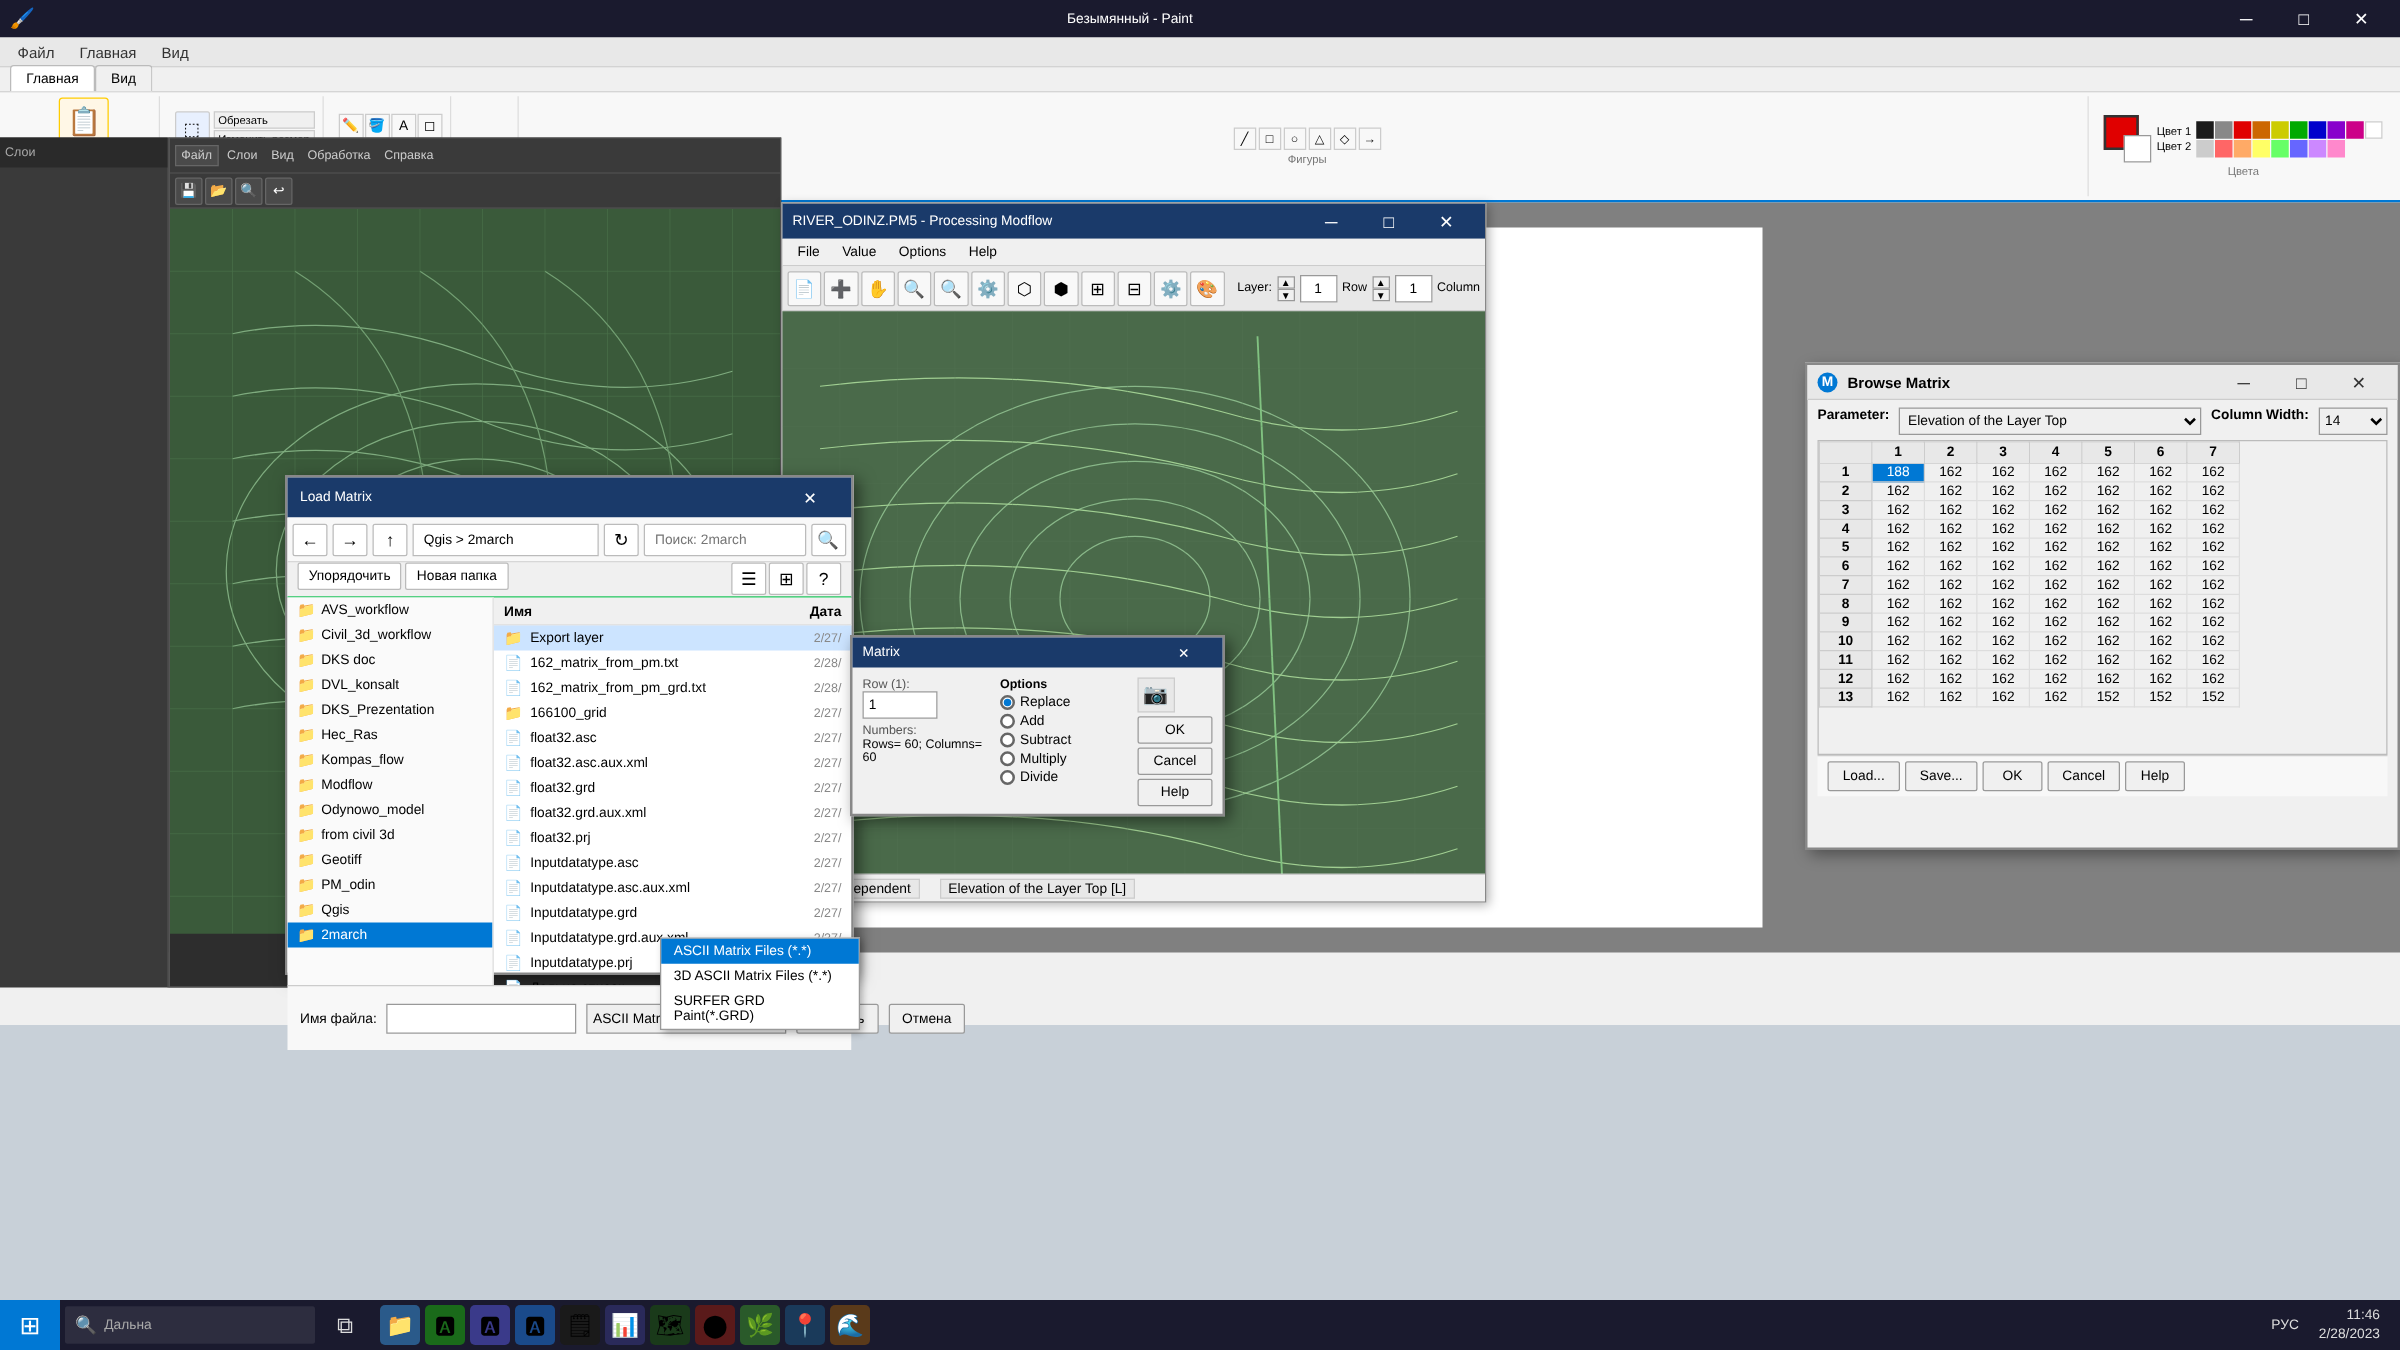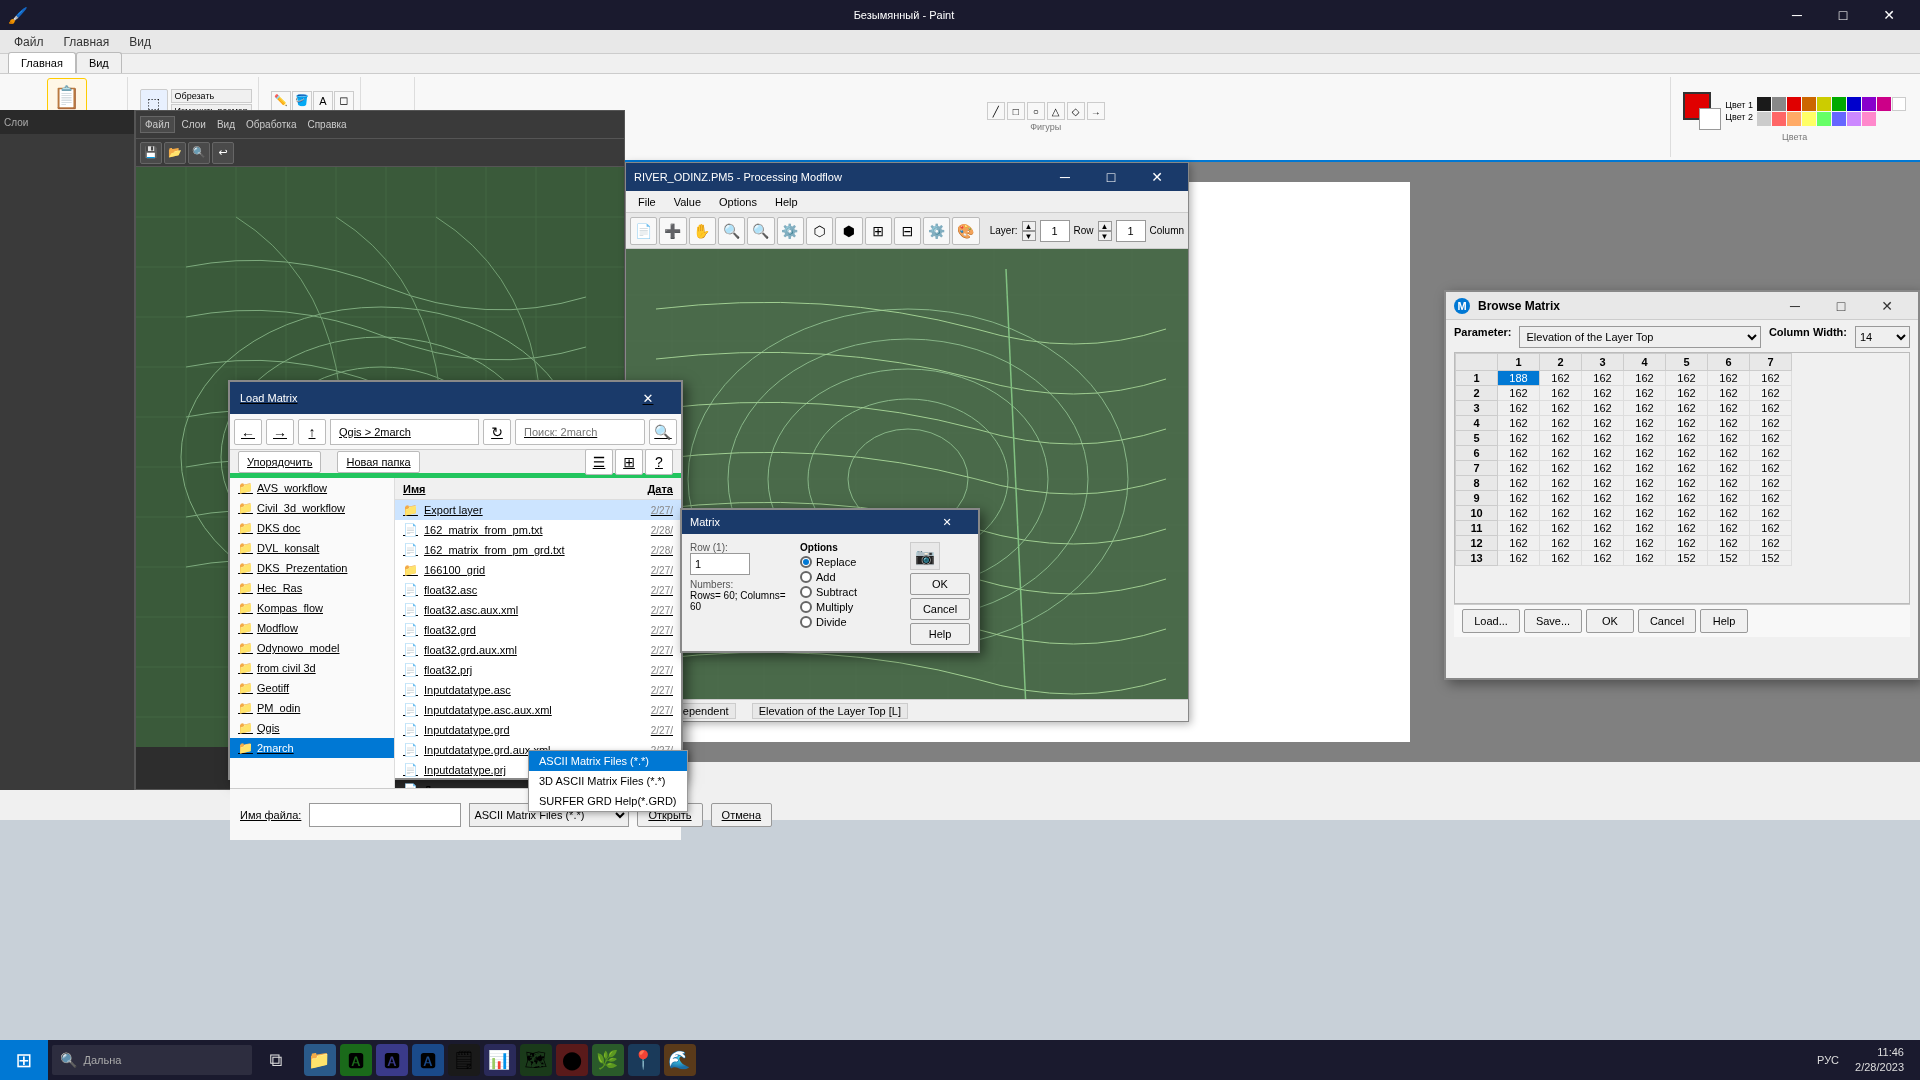--- a/index.html
+++ b/index.html
@@ -32,21 +32,21 @@
 
     
     .browse-matrix { position: absolute; top: 290px; right: 0; width: 476px; height: 390px; background: #f0f0f0; border: 2px solid #888; box-shadow: 4px 4px 12px rgba(0,0,0,0.4); z-index: 100; }
     .browse-matrix-title { height: 28px; background: #e8e8e8; border-bottom: 1px solid #ccc; display: flex; align-items: center; padding: 0 8px; gap: 4px; }
     .browse-matrix-icon { width: 16px; height: 16px; background: #0078d4; border-radius: 50%; display: flex; align-items: center; justify-content: center; color: white; font-size: 10px; font-weight: bold; }
     .matrix-table { border-collapse: collapse; font-size: 10px; }
     .matrix-table th { background: #e8e8e8; border: 1px solid #ccc; padding: 2px 6px; text-align: center; min-width: 42px; position: sticky; top: 0; }
     .matrix-table td { border: 1px solid #ddd; padding: 1px 4px; text-align: center; min-width: 42px; }
 
     
-    .load-matrix { position: absolute; top: 380px; left: 228px; width: 455px; height: 400px; background: white; border: 2px solid #888; box-shadow: 4px 4px 12px rgba(0,0,0,0.5); z-index: 200; text-decoration: underline; }
+    .load-matrix { position: absolute; top: 380px; left: 228px; width: 455px; height: 400px; background: white; border: 2px solid #888; box-shadow: 4px 4px 12px rgba(0,0,0,0.5); z-index: 200; }
     .load-matrix-title { height: 32px; background: #1a3a6a; display: flex; align-items: center; padding: 0 10px; color: white; font-size: 13px; }
     .load-matrix-title-text { flex: 1; }
     .load-matrix-nav { height: 36px; background: #f8f8f8; border-bottom: 1px solid #ccc; display: flex; align-items: center; padding: 0 4px; gap: 4px; }
     .nav-btn { width: 28px; height: 26px; border: 1px solid #bbb; background: white; border-radius: 2px; cursor: pointer; display: flex; align-items: center; justify-content: center; font-size: 14px; }
     .path-display { flex: 1; height: 26px; border: 1px solid #bbb; background: white; padding: 0 8px; display: flex; align-items: center; font-size: 11px; }
     .load-matrix-content { display: flex; height: 310px; }
     .folder-tree { width: 165px; border-right: 1px solid #ddd; overflow-y: auto; background: #fafafa; }
     .tree-item { padding: 3px 8px; cursor: pointer; display: flex; align-items: center; gap: 4px; font-size: 11px; }
     .tree-item.selected { background: #0078d4; color: white; }
     .tree-item-icon { font-size: 12px; }
@@ -553,21 +553,21 @@
     <button class="nav-btn">←</button>
     <button class="nav-btn">→</button>
     <button class="nav-btn">↑</button>
     <div class="path-display">Qgis &gt; 2march</div>
     <button class="nav-btn">↻</button>
 
     <input type="text" style="width: 130px; height: 26px; border: 1px solid rgb(187, 187, 187); padding: 0px 8px; font-size: 11px; border-radius: 2px;" placeholder="Поиск: 2march">
     <button class="nav-btn">🔍</button>
   </div>
 
-  <div style="height:28px; background:#f0f0f0; border-bottom:5px solid #22c55e; display:flex; align-items:center; padding:0 8px; gap:16px;">
+  <div style="height:28px; background:#f0f0f0; border-bottom:1px solid #22c55e; display:flex; padding:0 8px; gap:3px;">
     <button style="height:22px; padding:0 8px; border:1px solid #bbb; background:white; cursor:pointer; font-size:11px; border-radius:2px;">Упорядочить</button>
     <button style="height:22px; padding:0 8px; border:1px solid #bbb; background:white; cursor:pointer; font-size:11px; border-radius:2px;">Новая папка</button>
     <div style="margin-left:auto; display:flex; gap:2px;">
       <button class="nav-btn">☰</button>
       <button class="nav-btn">⊞</button>
       <button class="nav-btn">?</button>
     </div>
   </div>
 
   <div class="load-matrix-content">
@@ -776,21 +776,21 @@
       <button class="matrix-btn">OK</button>
       <button class="matrix-btn">Cancel</button>
       <button class="matrix-btn">Help</button>
     </div>
   </div>
 </div>
 
 <div class="dropdown-overlay">
   <div class="dropdown-item selected">ASCII Matrix Files (*.*)</div>
   <div class="dropdown-item">3D ASCII Matrix Files (*.*)</div>
-  <div class="dropdown-item">SURFER GRD Help(*.GRD)</div>
+  <div class="dropdown-item">SURFER GRD Paint(*.GRD)</div>
 </div>
 
 <div class="taskbar">
   <div class="taskbar-start">
     <span style="font-size:20px;">⊞</span>
   </div>
   <div class="taskbar-search">
     <span style="font-size:14px; margin-right:6px;">🔍</span>
     <span style="font-size:11px;">Дальна</span>
   </div>

